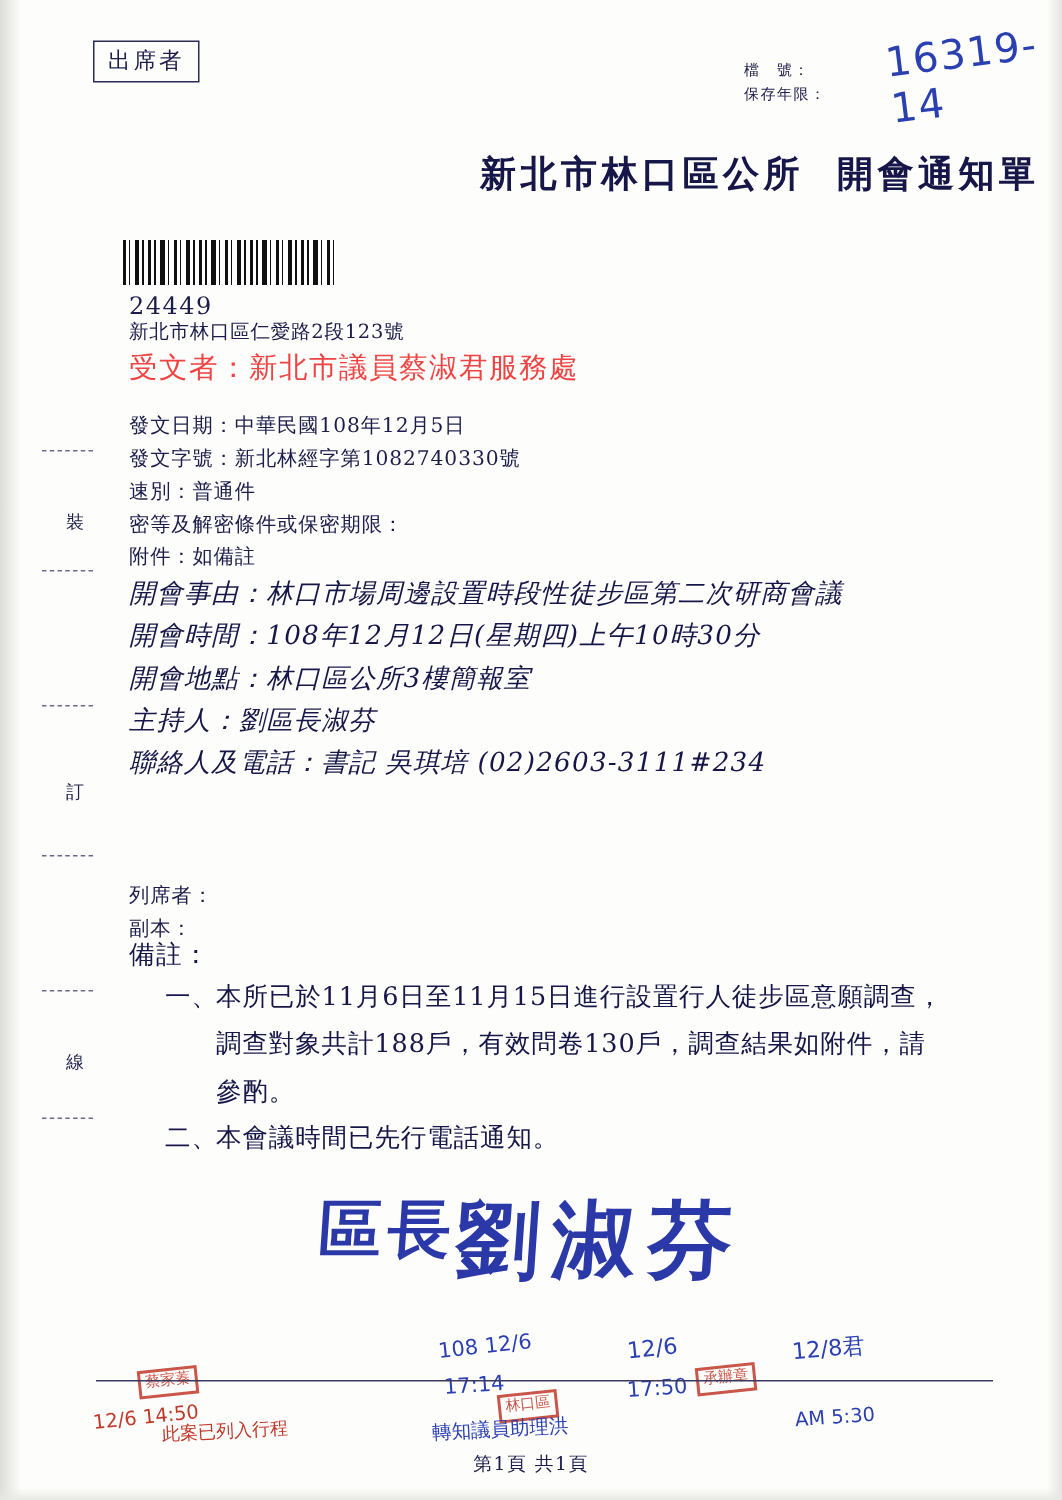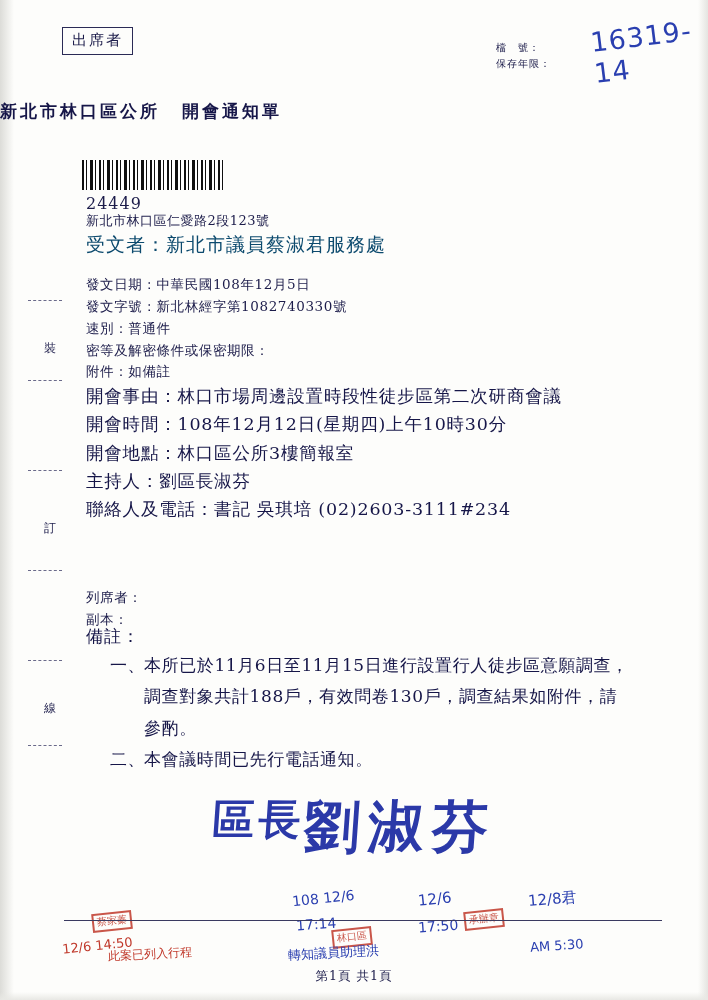--- a/index.html
+++ b/index.html
@@ -71,24 +71,24 @@
     font-family: "DejaVu Sans", sans-serif;
     font-size: 27px;
     color: #2a3fb0;
     transform: rotate(-7deg);
     letter-spacing: 1px;
   }
 
   
   .doc-title {
     position: absolute;
-    left: 0; right: 4px;
+    left: 0; right: 15px;
     top: 100px;
-    text-align: left;
-    font-size: 17px;
+    text-align: right;
+    font-size: 24px;
     font-weight: bold;
     letter-spacing: 3px;
     color: #161648;
   }
   .doc-title .gap { display: inline-block; width: 22px; }
 
   
   .barcode {
     position: absolute;
     left: 82px;
@@ -123,21 +123,21 @@
     font-size: 13px;
     letter-spacing: 0.5px;
     color: #1c1c4a;
   }
   .recipient {
     position: absolute;
     left: 86px;
     top: 232px;
     font-size: 19px;
     letter-spacing: 1px;
-    color: #0c4a6e;
+    color: #ef4444;
   }
 
   
   .meta {
     position: absolute;
     left: 86px;
     top: 274px;
     font-size: 13.5px;
     line-height: 1.62;
     letter-spacing: 0.6px;
@@ -147,21 +147,21 @@
   
   .fields {
     position: absolute;
     left: 86px;
     top: 382px;
     font-size: 17.5px;
     line-height: 1.62;
     letter-spacing: 0.8px;
     color: #161648;
   }
-  .fields .row { white-space: nowrap; }
+  .fields .row { white-space: nowrap; font-style: italic; }
 
   
   .attendees {
     position: absolute;
     left: 86px;
     top: 518px;
     font-size: 13.2px;
     line-height: 1.55;
     letter-spacing: 0.3px;
     color: #1c1c4a;

